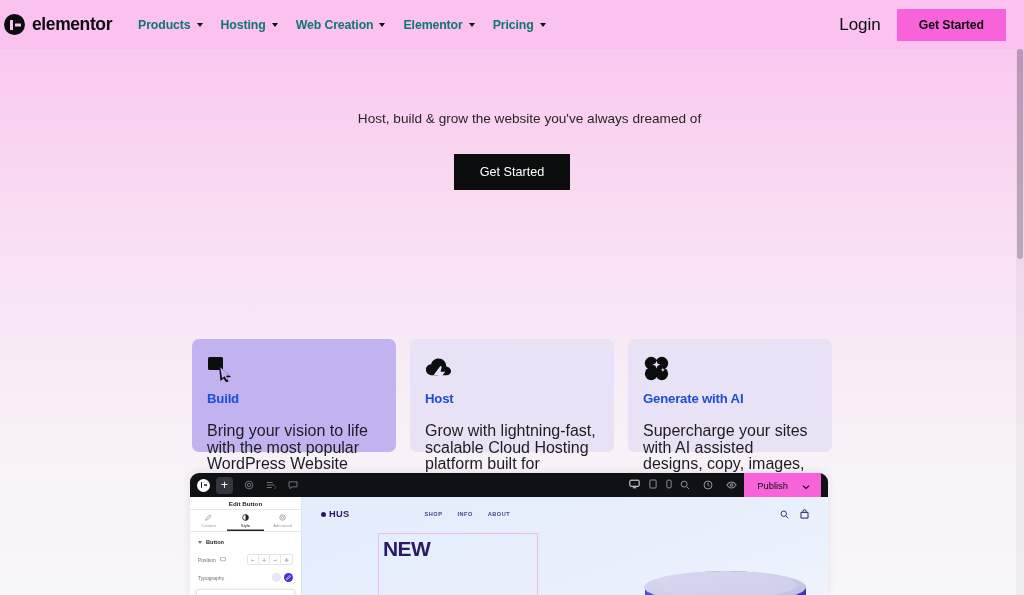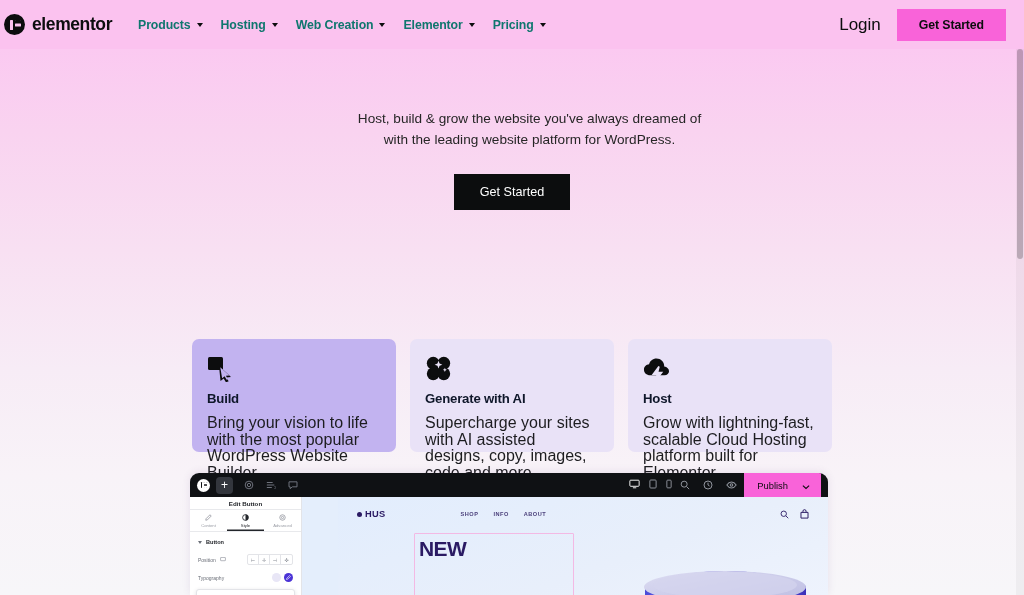--- a/index.html
+++ b/index.html
@@ -65,21 +65,21 @@
   
   .cards {
     position:absolute; top:339px; left:192px;
     width:641px; display:flex; gap:14px;
   }
   .card { width:204px; height:113px; border-radius:7px; padding:16px 15px 0 15px; cursor:pointer; }
   .card.active { background:#c2b3f0; }
   .card.plain  { background:#e9e2f7; }
   .card-icon { height:27px; margin-bottom:9px; }
   .card-icon svg { display:block; }
-  .card-title { font-size:13.2px; font-weight:bold; color:#0f172a; margin-bottom:9px; letter-spacing:-.2px; }
+  .card-title { font-size:13.2px; font-weight:bold; color:#1d4ed8; margin-bottom:17px; letter-spacing:-.2px; }
   .card-desc { font-size:16px; line-height:16.5px; color:#1d1d20; }
 
   
   .editor {
     position:absolute; left:190px; top:473px;
     width:638px; height:122px;
     border-radius:9px 9px 0 0; overflow:hidden;
     box-shadow:0 -1px 8px rgba(80,40,110,.10);
   }
   .ed-toolbar {
@@ -101,21 +101,21 @@
     content:""; position:absolute; left:50%; transform:translateX(-50%);
     bottom:-4px; width:15px; height:2.5px; background:#fff;
   }
   .ed-right { display:flex; align-items:center; gap:13px; padding-right:7px; }
   .ed-publish {
     background:#f963d9; height:24px; display:flex; align-items:center; gap:14px;
     padding:0 11px 0 13px; cursor:pointer;
   }
   .ed-publish-label { font-size:9.4px; font-weight:normal; color:#0c0d0e; }
 
-  .ed-body { display:flex; height:98px; background:#e4eefc;gap:36px; }
+  .ed-body { display:flex; height:98px; background:#e4eefc; }
 
   .ed-panel {
     width:112px; background:#fff; flex:none;
     border-right:1px solid #e3e4e8; font-size:5.4px; color:#42454d;
   }
   .panel-title {
     height:13px; display:flex; align-items:center; justify-content:center;
     font-size:6.2px; font-weight:bold; color:#22252a; border-bottom:1px solid #e8e9ec;
   }
   .panel-tabs { display:flex; border-bottom:1px solid #e8e9ec; }
@@ -209,72 +209,71 @@
   </div>
   <div class="nav-right">
     <span class="login-link">Login</span>
     <button class="get-started-nav">Get Started</button>
   </div>
 </div>
 
 <div class="hero">
   <div class="hero-sub">
     <span>Host, build &amp; grow the website you've always dreamed of</span>
-    <span>with the leading website platform for WordPress.</span>
   </div>
   <button class="hero-cta">Get Started</button>
 </div>
 
 <div class="cards">
 
   <div class="card active">
     <div class="card-icon">
       <svg width="27" height="27" viewBox="0 0 27 27">
         <rect x="1" y="2" width="15" height="13" rx="1.5" fill="#0c0d0e"></rect>
         <path d="M12 11 L24 22 L19.3 22.4 L21.7 26.2 L19 27.4 L16.7 23.5 L13.5 26 Z" fill="#0c0d0e"></path>
         <path d="M13.3 12.2 L22.3 20.5 L18.9 20.8 L20.9 24.2 L19.6 24.8 L17.6 21.3 L15.1 23.2 Z" fill="#c2b3f0"></path>
       </svg>
     </div>
     <div class="card-title">Build</div>
     <div class="card-desc">
       <span>Bring your vision to life with the most</span>
       <span>popular WordPress Website Builder.</span>
+    </div>
+  </div>
+
+  <div class="card plain">
+    <div class="card-icon">
+      <svg width="27" height="27" viewBox="0 0 28 27">
+        <path d="M7.5 20.5 C3.6 20.5 1 18 1 14.8 C1 11.8 3.3 9.4 6.3 9.2 C7 5.6 10.2 3 14 3 C18.4 3 22 6.5 22 10.8 C22 11 22 11.3 22 11.5 C25 11.9 27 14 27 16.3 C27 18.6 25 20.5 22.3 20.5 Z" fill="#0c0d0e"></path>
+        <path d="M16.6 11.5 L10.6 19.5 L14.8 19.5 L13.2 25.8 L19.4 17.6 L15.1 17.6 Z" fill="#e9e2f7" stroke="#e9e2f7" stroke-width="1.6"></path>
+      </svg>
+    </div>
+    <div class="card-title">Host</div>
+    <div class="card-desc">
+      <span>Grow with lightning-fast, scalable Cloud</span>
+      <span>Hosting platform built for Elementor.</span>
     </div>
   </div>
 
   <div class="card plain">
     <div class="card-icon">
       <svg width="27" height="27" viewBox="0 0 28 27">
         <circle cx="8.5" cy="8" r="6.6" fill="#0c0d0e"></circle>
         <circle cx="19.5" cy="8" r="6.6" fill="#0c0d0e"></circle>
         <circle cx="8.5" cy="19" r="6.6" fill="#0c0d0e"></circle>
         <circle cx="19.5" cy="19" r="6.6" fill="#0c0d0e"></circle>
         <rect x="6" y="5" width="16" height="17" fill="#0c0d0e"></rect>
         <path d="M14 5.5 L15.1 8.4 L18 9.5 L15.1 10.6 L14 13.5 L12.9 10.6 L10 9.5 L12.9 8.4 Z" fill="#e9e2f7"></path>
         <path d="M20.6 12.8 L21.2 14.3 L22.7 14.9 L21.2 15.5 L20.6 17 L20 15.5 L18.5 14.9 L20 14.3 Z" fill="#e9e2f7"></path>
       </svg>
     </div>
     <div class="card-title">Generate with AI</div>
     <div class="card-desc">
       <span>Supercharge your sites with AI assisted</span>
       <span>designs, copy, images, code and more.</span>
-    </div>
-  </div>
-
-  <div class="card plain">
-    <div class="card-icon">
-      <svg width="27" height="27" viewBox="0 0 28 27">
-        <path d="M7.5 20.5 C3.6 20.5 1 18 1 14.8 C1 11.8 3.3 9.4 6.3 9.2 C7 5.6 10.2 3 14 3 C18.4 3 22 6.5 22 10.8 C22 11 22 11.3 22 11.5 C25 11.9 27 14 27 16.3 C27 18.6 25 20.5 22.3 20.5 Z" fill="#0c0d0e"></path>
-        <path d="M16.6 11.5 L10.6 19.5 L14.8 19.5 L13.2 25.8 L19.4 17.6 L15.1 17.6 Z" fill="#e9e2f7" stroke="#e9e2f7" stroke-width="1.6"></path>
-      </svg>
-    </div>
-    <div class="card-title">Host</div>
-    <div class="card-desc">
-      <span>Grow with lightning-fast, scalable Cloud</span>
-      <span>Hosting platform built for Elementor.</span>
     </div>
   </div>
 </div>
 
 <div class="editor">
 
   <div class="ed-toolbar">
     <span class="ed-logo"></span>
     <span class="ed-add">+</span>
     <div class="ed-icons">

